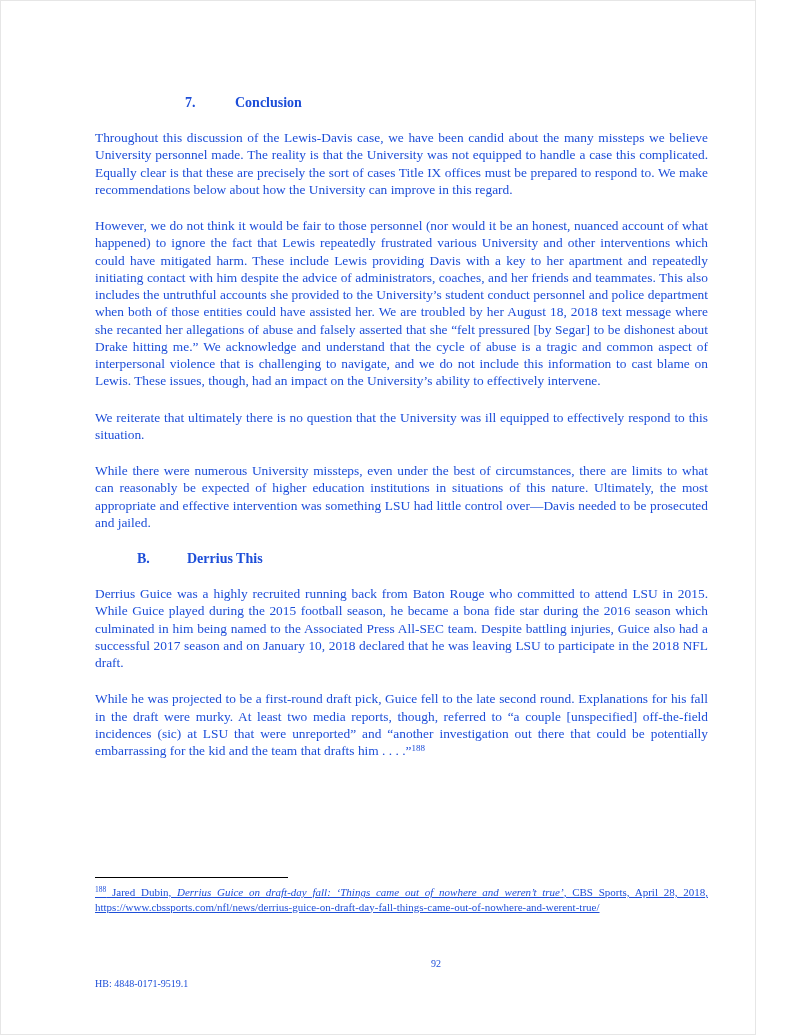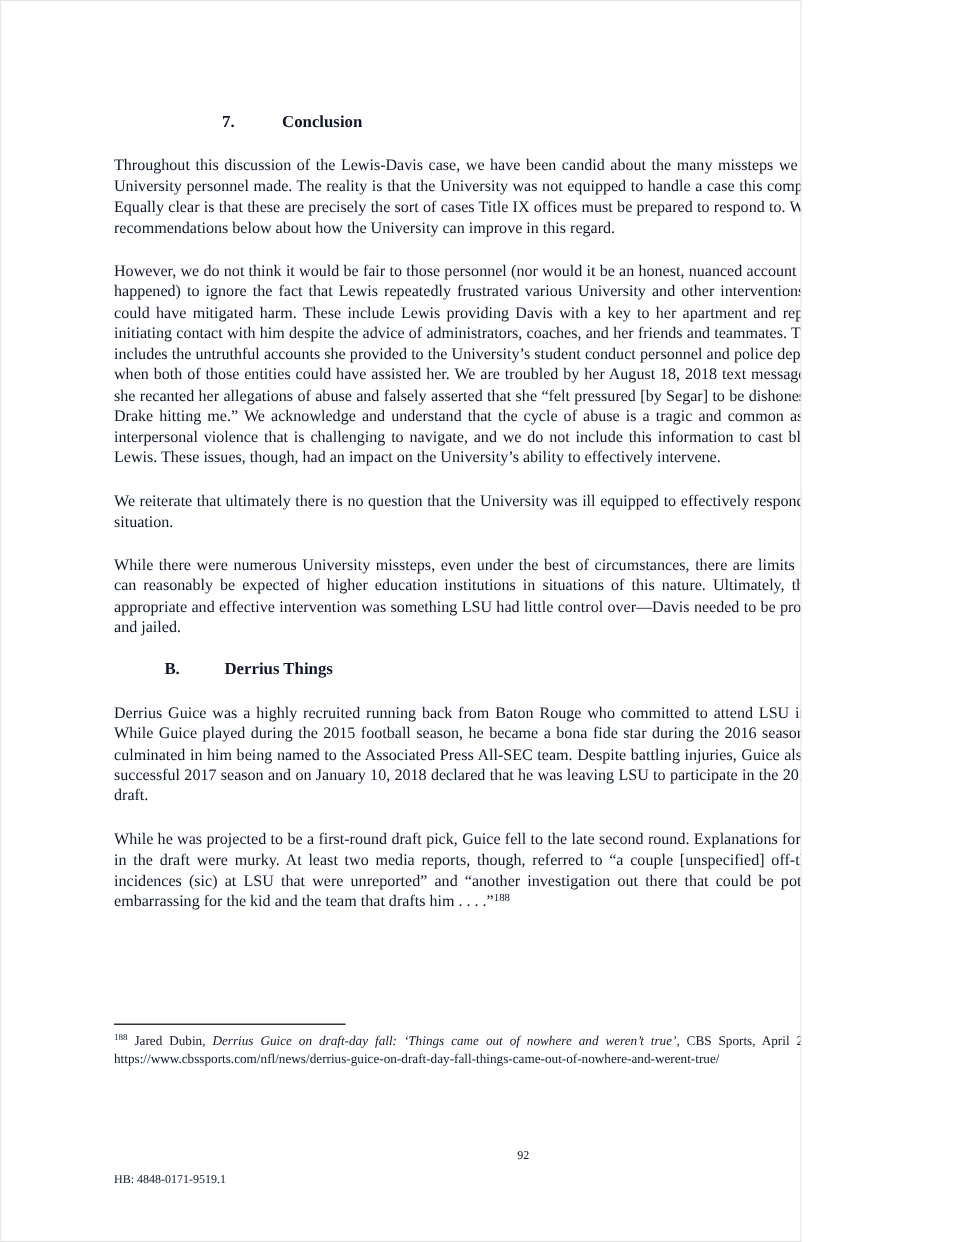--- a/index.html
+++ b/index.html
@@ -2,24 +2,24 @@
 <html><head>
 <meta charset="utf-8">
 <style>
   html, body {
     margin: 0;
     padding: 0;
     background: #ffffff;
   }
   .page {
     position: relative;
-    width: 668px;
+    width: 756px;
     height: 1035px;
     background: #ffffff;
-    color: #0f172a;
+    color: #1d4ed8;
     font-family: "Liberation Serif", "DejaVu Serif", serif;
     box-sizing: border-box;
     border: 1px solid #e6e6e6;
     overflow: hidden;
   }
   .content {
     position: absolute;
     left: 94px;
     top: 93px;
     width: 613px;
@@ -44,22 +44,23 @@
   }
   .sup {
     font-size: 9px;
     position: relative;
     top: -0.45em;
     line-height: 0;
   }
   .footnote-area {
     position: absolute;
     left: 94px;
-    top: 852px;
+    top: 876px;
     width: 613px;
+    text-decoration: underline;
   }
   .fn-rule {
     width: 193px;
     height: 0;
     border-top: 1.5px solid #000000;
     margin-bottom: 7px;
   }
   .footnote {
     font-size: 11px;
     line-height: 14.5px;
@@ -101,21 +102,21 @@
     <div class="heading heading-7"><span class="h-num">7.</span><span class="h-title">Conclusion</span></div>
 
     <p class="body">Throughout this discussion of the Lewis-Davis case, we have been candid about the many missteps we believe University personnel made. The reality is that the University was not equipped to handle a case this complicated. Equally clear is that these are precisely the sort of cases Title IX offices must be prepared to respond to. We make recommendations below about how the University can improve in this regard.</p>
 
     <p class="body">However, we do not think it would be fair to those personnel (nor would it be an honest, nuanced account of what happened) to ignore the fact that Lewis repeatedly frustrated various University and other interventions which could have mitigated harm. These include Lewis providing Davis with a key to her apartment and repeatedly initiating contact with him despite the advice of administrators, coaches, and her friends and teammates. This also includes the untruthful accounts she provided to the University’s student conduct personnel and police department when both of those entities could have assisted her. We are troubled by her August 18, 2018 text message where she recanted her allegations of abuse and falsely asserted that she “felt pressured [by Segar] to be dishonest about Drake hitting me.” We acknowledge and understand that the cycle of abuse is a tragic and common aspect of interpersonal violence that is challenging to navigate, and we do not include this information to cast blame on Lewis. These issues, though, had an impact on the University’s ability to effectively intervene.</p>
 
     <p class="body">We reiterate that ultimately there is no question that the University was ill equipped to effectively respond to this situation.</p>
 
     <p class="body">While there were numerous University missteps, even under the best of circumstances, there are limits to what can reasonably be expected of higher education institutions in situations of this nature. Ultimately, the most appropriate and effective intervention was something LSU had little control over—Davis needed to be prosecuted and jailed.</p>
 
-    <div class="heading heading-b"><span class="h-num">B.</span><span class="h-title">Derrius Things</span></div>
+    <div class="heading heading-b"><span class="h-num">B.</span><span class="h-title">Derrius This</span></div>
 
     <p class="body">Derrius Guice was a highly recruited running back from Baton Rouge who committed to attend LSU in 2015. While Guice played during the 2015 football season, he became a bona fide star during the 2016 season which culminated in him being named to the Associated Press All-SEC team. Despite battling injuries, Guice also had a successful 2017 season and on January 10, 2018 declared that he was leaving LSU to participate in the 2018 NFL draft.</p>
 
     <p class="body"><span>While he was projected to be a first-round draft pick, Guice fell to the late second round. Explanations for his fall in the draft were murky. At least two media reports, though, referred to “a couple [unspecified] off-the-field incidences (sic) at LSU that were unreported” and “another investigation out there that could be potentially embarrassing for the kid and the team that drafts him . . . .”</span><span class="sup">188</span></p>
 
   </div>
 
   <div class="footnote-area">
     <div class="fn-rule"></div>
     <div class="footnote"><span class="fn-marker">188</span><span> Jared Dubin, </span><i>Derrius Guice on draft-day fall: ‘Things came out of nowhere and weren’t true’</i><span>, CBS Sports, April 28, 2018, https://www.cbssports.com/nfl/news/derrius-guice-on-draft-day-fall-things-came-out-of-nowhere-and-werent-true/</span></div>

